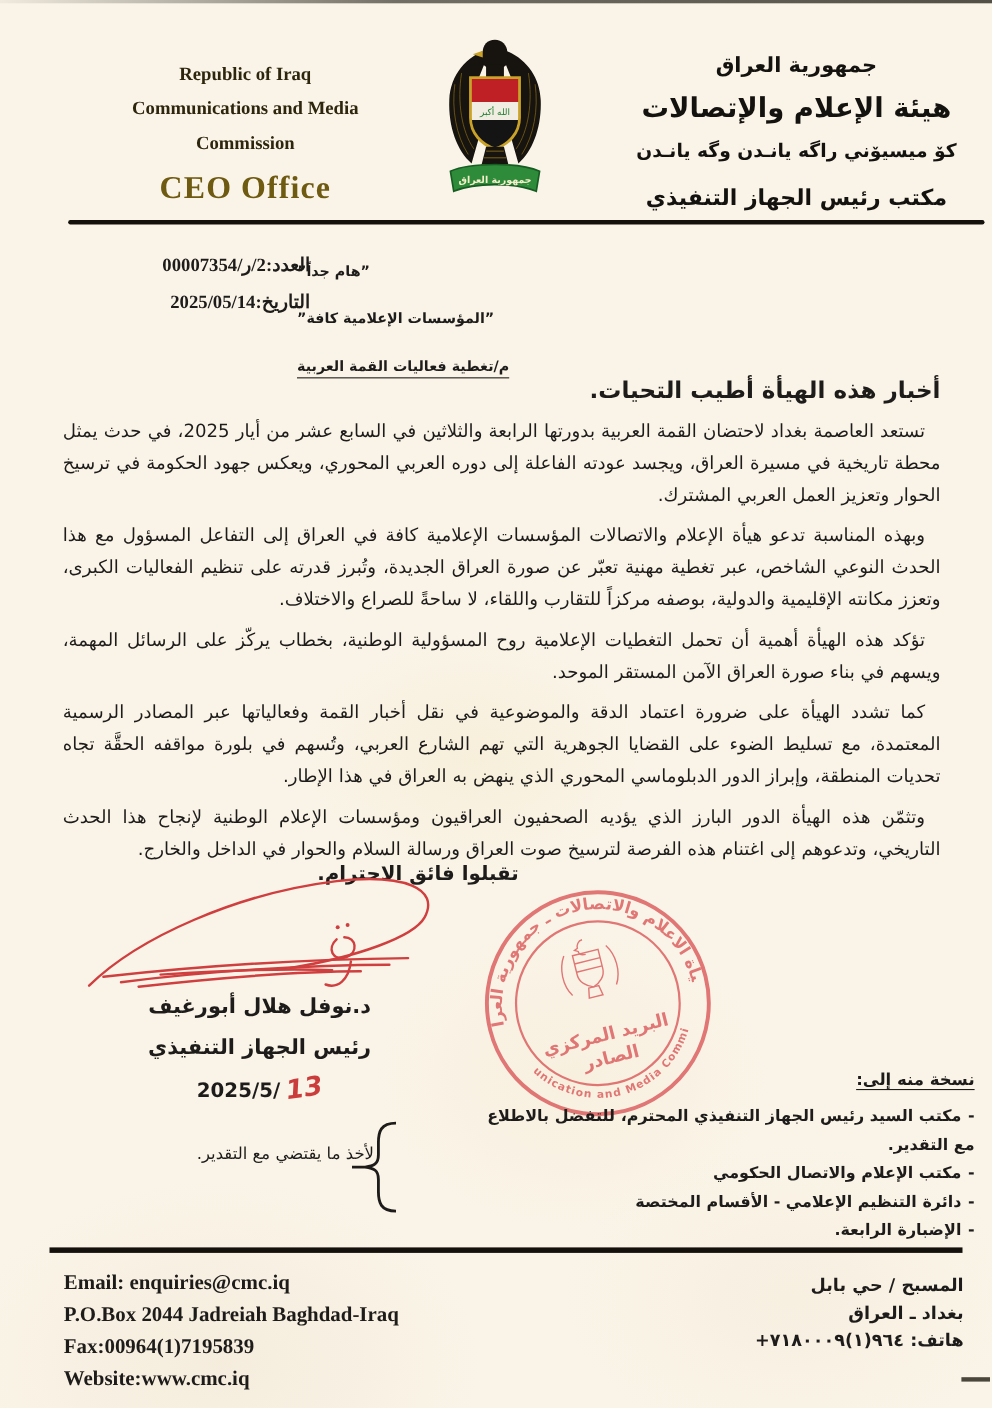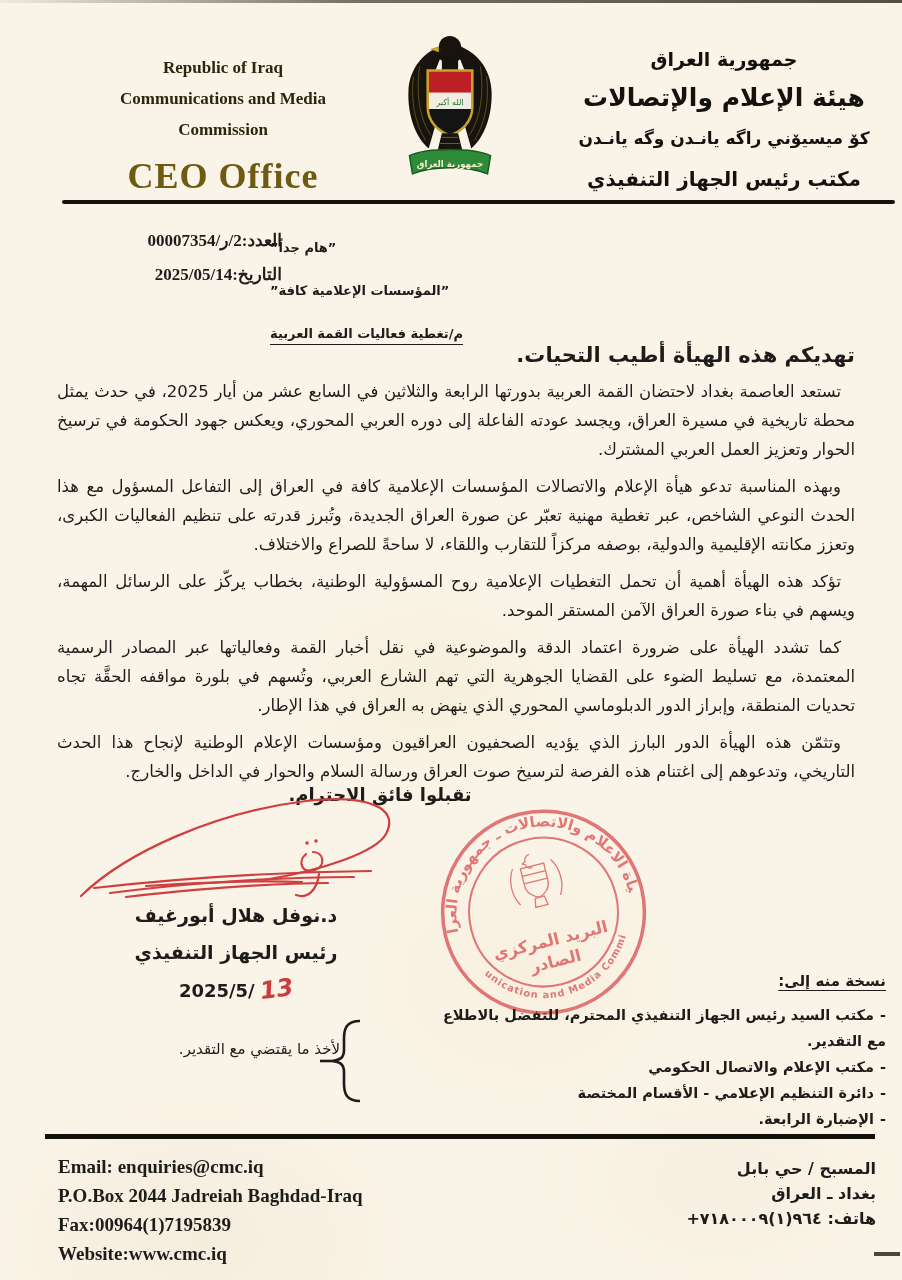--- a/index.html
+++ b/index.html
@@ -16,21 +16,21 @@
       radial-gradient(300px 200px at 720px 1180px, rgba(220,200,160,0.10), transparent 70%);
   }
   .scan-top{position:absolute;top:0;left:0;width:902px;height:3px;
     background:linear-gradient(to right, rgba(60,55,45,0.05), rgba(40,38,30,0.65) 40%, rgba(40,38,30,0.8));}
   .scan-dash{position:absolute;left:874px;top:1252px;width:26px;height:4px;background:#4a463c;}
 
   
   .hdr-en{position:absolute;left:92px;top:52px;width:262px;text-align:center;
     font-family:"Liberation Serif",serif;font-weight:bold;color:#2e250d;}
   .hdr-en .sm{font-size:17px;line-height:31px;}
-  .hdr-en .office{font-size:36px;margin-top:10px;color:#6e5a10;letter-spacing:1px;}
+  .hdr-en .office{font-size:29px;margin-top:10px;color:#6e5a10;letter-spacing:1px;}
   .emblem{position:absolute;left:397px;top:34px;}
   .hdr-ar{position:absolute;left:556px;top:40px;width:336px;text-align:center;
     direction:rtl;font-weight:bold;color:#14120f;}
   .hdr-ar .l1{font-size:19px;line-height:38px;}
   .hdr-ar .l2{font-size:25px;line-height:40px;}
   .hdr-ar .l3{font-size:17px;line-height:40px;}
   .hdr-ar .l4{font-size:20px;line-height:42px;}
   .rule-top{position:absolute;left:62px;top:200px;width:833px;height:4px;background:#14110d;border-radius:2px;}
 
   
@@ -128,21 +128,21 @@
     <div>العدد:2/ر/00007354</div>
     <div>التاريخ:2025/05/14</div>
   </div>
 
   <div class="subject">
     <div>”هام جداً”</div>
     <div>”المؤسسات الإعلامية كافة”</div>
     <div class="uline">م/تغطية فعاليات القمة العربية</div>
   </div>
 
-  <div class="greeting">تهديكم هذه الهيأة أطيب التحيات.</div>
+  <div class="greeting">أخبار هذه الهيأة أطيب التحيات.</div>
 
   <div class="body-text">
     <p>تستعد العاصمة بغداد لاحتضان القمة العربية بدورتها الرابعة والثلاثين في السابع عشر من أيار 2025، في حدث يمثل محطة تاريخية في مسيرة العراق، ويجسد عودته الفاعلة إلى دوره العربي المحوري، ويعكس جهود الحكومة في ترسيخ الحوار وتعزيز العمل العربي المشترك.</p>
     <p>وبهذه المناسبة تدعو هيأة الإعلام والاتصالات المؤسسات الإعلامية كافة في العراق إلى التفاعل المسؤول مع هذا الحدث النوعي الشاخص، عبر تغطية مهنية تعبّر عن صورة العراق الجديدة، وتُبرز قدرته على تنظيم الفعاليات الكبرى، وتعزز مكانته الإقليمية والدولية، بوصفه مركزاً للتقارب واللقاء، لا ساحةً للصراع والاختلاف.</p>
     <p>تؤكد هذه الهيأة أهمية أن تحمل التغطيات الإعلامية روح المسؤولية الوطنية، بخطاب يركّز على الرسائل المهمة، ويسهم في بناء صورة العراق الآمن المستقر الموحد.</p>
     <p>كما تشدد الهيأة على ضرورة اعتماد الدقة والموضوعية في نقل أخبار القمة وفعالياتها عبر المصادر الرسمية المعتمدة، مع تسليط الضوء على القضايا الجوهرية التي تهم الشارع العربي، وتُسهم في بلورة مواقفه الحقَّة تجاه تحديات المنطقة، وإبراز الدور الدبلوماسي المحوري الذي ينهض به العراق في هذا الإطار.</p>
     <p>وتثمّن هذه الهيأة الدور البارز الذي يؤديه الصحفيون العراقيون ومؤسسات الإعلام الوطنية لإنجاح هذا الحدث التاريخي، وتدعوهم إلى اغتنام هذه الفرصة لترسيخ صوت العراق ورسالة السلام والحوار في الداخل والخارج.</p>
   </div>
 
   <div class="closing">تقبلوا فائق الاحترام.</div>

